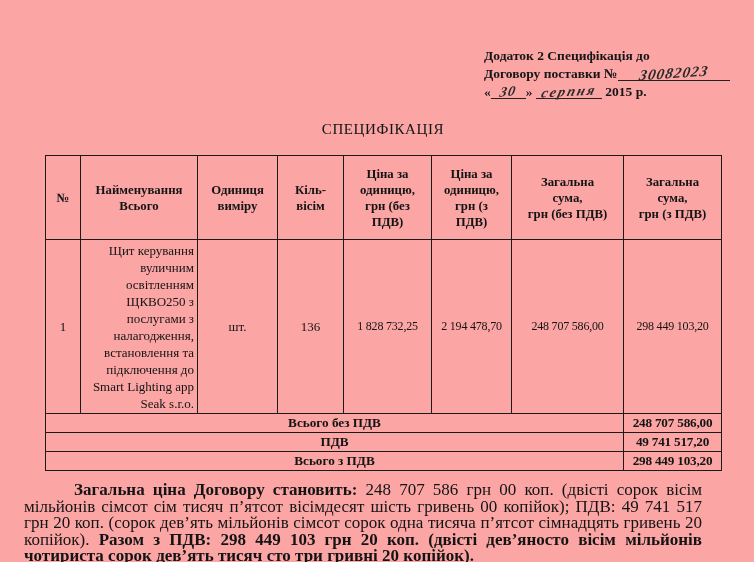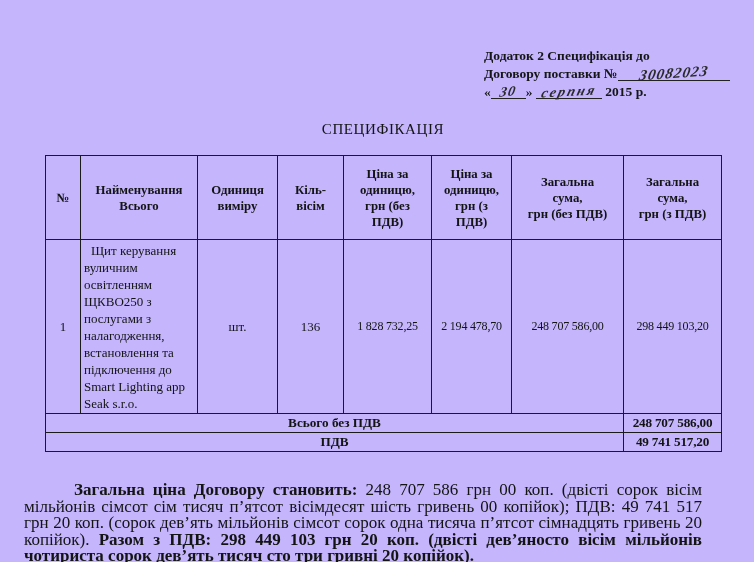--- a/index.html
+++ b/index.html
@@ -1,21 +1,21 @@
 <!DOCTYPE html>
 <html><head>
 <meta charset="utf-8">
 <style>
   html,body{margin:0;padding:0;}
   body{
     width:754px;height:562px;position:relative;background:#ffffff;
     font-family:"Liberation Serif","DejaVu Serif",serif;color:#111;
     overflow:hidden;
   }
-  .page{position:absolute;inset:0;background:#c4b5fd;}
+  .page{position:absolute;inset:0;background:#fca5a5;}
 
   
   .annex{position:absolute;left:484px;top:47px;width:236px;
     font-weight:bold;font-size:13.5px;line-height:18px;color:#161616;}
   .annex .row{white-space:nowrap;}
   .hw-slot{display:inline-block;border-bottom:1.3px solid #222;text-align:center;
     vertical-align:baseline;line-height:12px;}
   .hw{display:inline-block;font-style:italic;font-weight:600;color:#2a2a2a;
     font-size:15px;letter-spacing:1px;transform:skewX(-14deg) rotate(-4deg);}
   .hw-day{transform:skewX(-16deg) rotate(-6deg);font-size:14px;}
@@ -30,21 +30,21 @@
     border-collapse:collapse;table-layout:fixed;}
   table.spec th,table.spec td{border:1.4px solid #1b1b1b;padding:1px 3px;
     color:#141414;overflow:hidden;}
   table.spec th{font-weight:bold;font-size:12.8px;line-height:16px;
     text-align:center;vertical-align:middle;white-space:pre-line;}
   tr.head-row{height:84px;}
   tr.data-row{height:174px;}
   tr.total-row{height:19px;}
   td.c{font-size:13px;text-align:center;vertical-align:middle;}
   td.num{font-size:12px;letter-spacing:-0.2px;white-space:nowrap;padding:1px 2px;}
-  td.name{font-size:13px;line-height:17px;text-align:left;vertical-align:middle;
+  td.name{font-size:13px;line-height:17px;text-align:right;vertical-align:middle;
     white-space:pre-line;padding:1px 2px 1px 4px;text-indent:7px;}
   td.tlabel{font-weight:bold;font-size:13.2px;text-align:center;
     vertical-align:middle;padding-right:7px;}
   td.tval{font-weight:bold;font-size:13.2px;text-align:center;
     vertical-align:middle;white-space:nowrap;letter-spacing:-0.2px;}
 
   
   .contract-sum{position:absolute;left:24px;top:482px;width:678px;
     font-size:17px;line-height:16.6px;text-align:justify;text-indent:50px;
     color:#141414;}
@@ -120,18 +120,22 @@
         <td class="c num">298 449 103,20</td>
       </tr>
       <tr class="total-row">
         <td colspan="7" class="tlabel">Всього без ПДВ</td>
         <td class="tval">248 707 586,00</td>
       </tr>
       <tr class="total-row">
         <td colspan="7" class="tlabel">ПДВ</td>
         <td class="tval">49 741 517,20</td>
       </tr>
+      <tr class="total-row">
+        <td colspan="7" class="tlabel">Всього з ПДВ</td>
+        <td class="tval">298 449 103,20</td>
+      </tr>
     </tbody>
   </table>
 
   <div class="contract-sum"><span class="b">Загальна ціна Договору становить:</span><span> 248 707 586 грн 00 коп. (двісті сорок вісім мільйонів сімсот сім тисяч п’ятсот вісімдесят шість гривень 00 копійок); ПДВ: 49 741 517 грн 20 коп. (сорок дев’ять мільйонів сімсот сорок одна тисяча п’ятсот сімнадцять гривень 20 копійок). </span><span class="b">Разом з ПДВ:  298 449 103 грн 20 коп. (двісті дев’яносто вісім мільйонів чотириста сорок дев’ять тисяч сто три гривні 20 копійок).</span></div>
 
 </div>
 
 </body></html>

